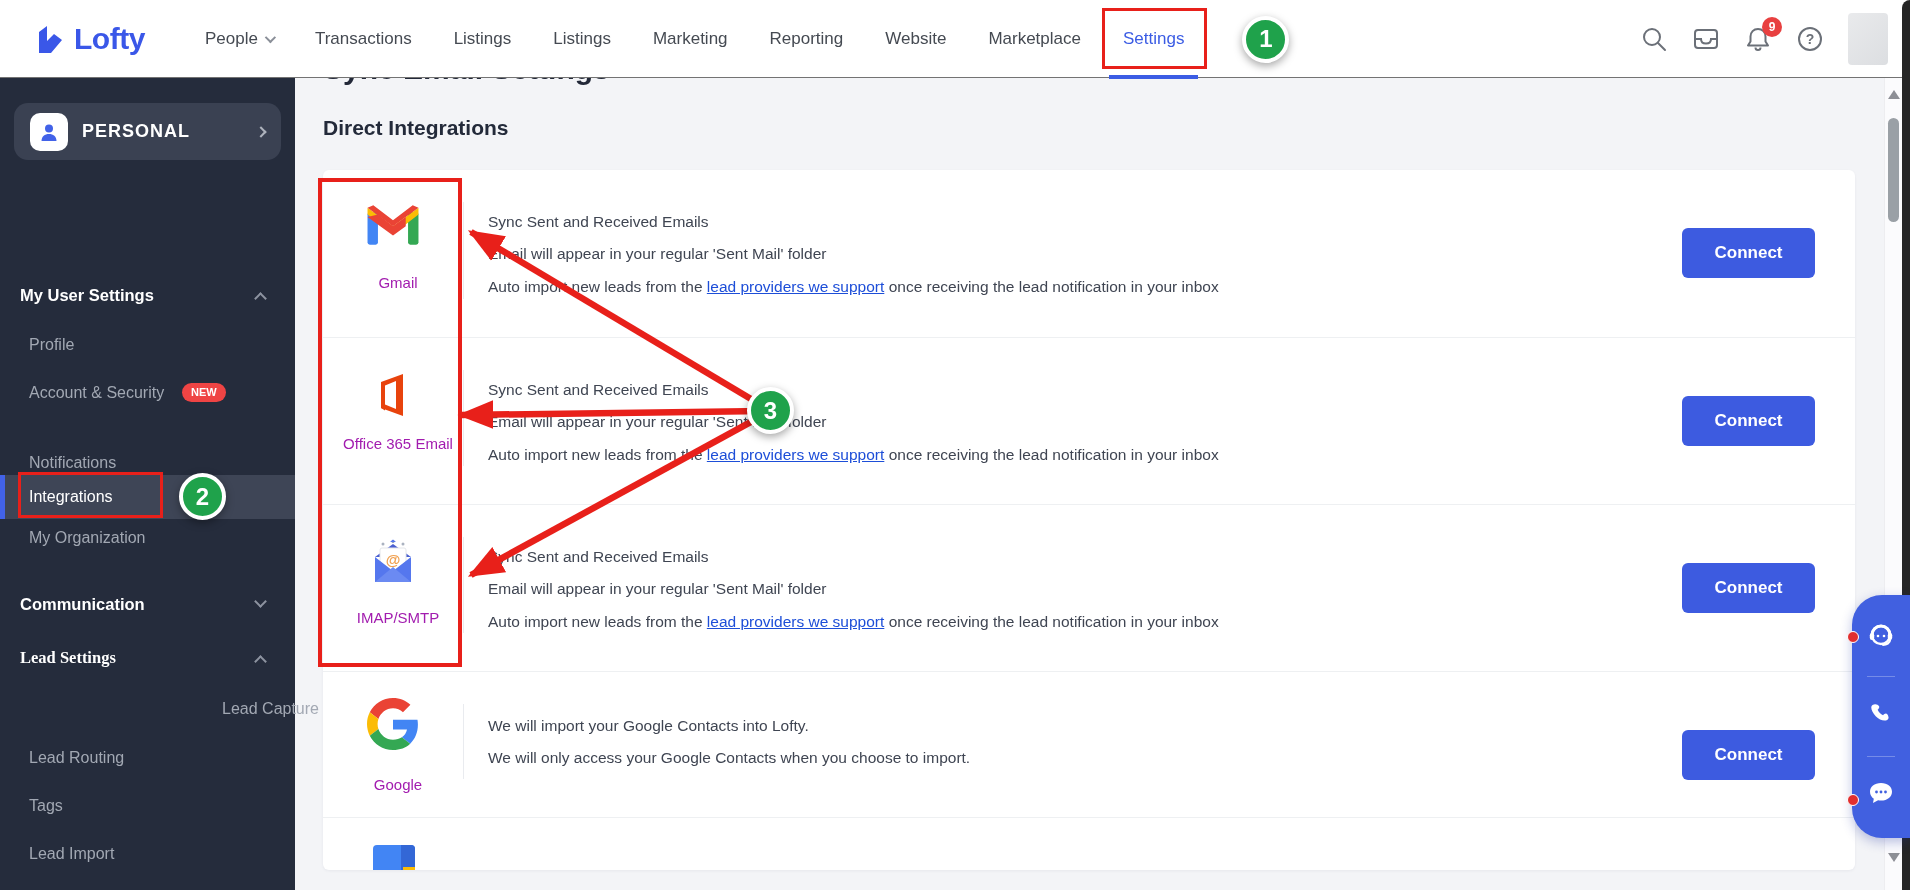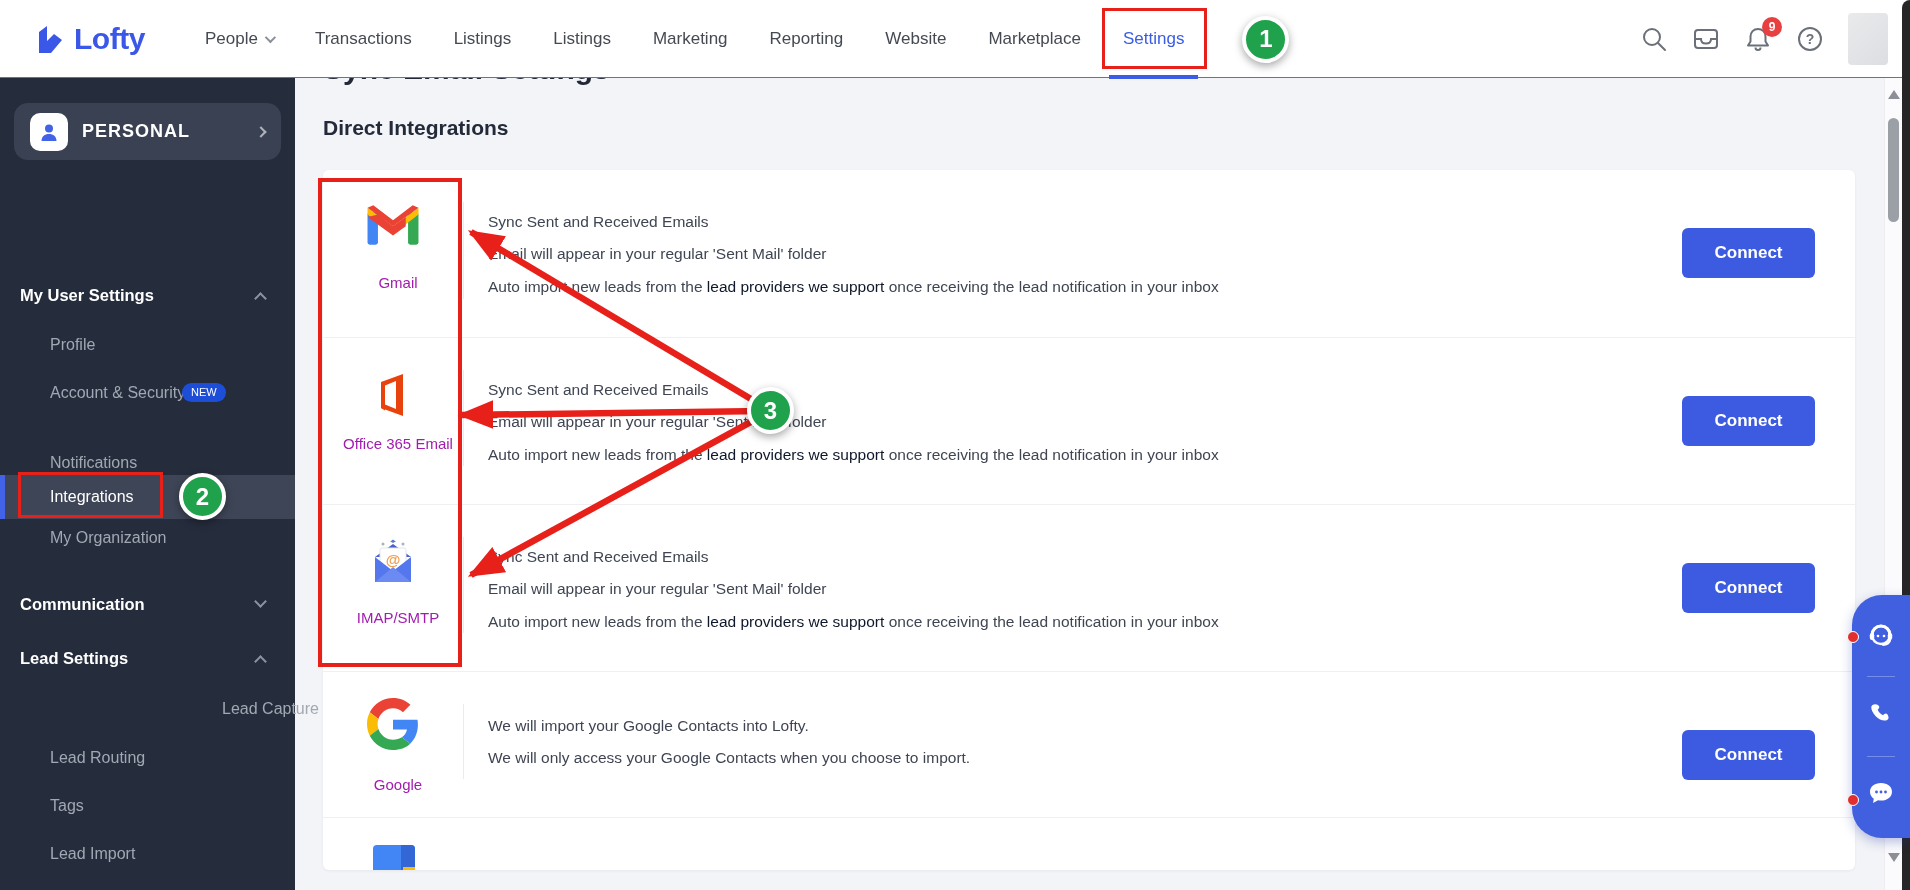--- a/index.html
+++ b/index.html
@@ -21,45 +21,45 @@
   .nav-icon { width:28px; height:28px; position:relative; cursor:pointer; }
   .bell-badge { position:absolute; right:-10px; top:-8px; min-width:20px; height:20px; border-radius:10px; background:#e84040; color:#fff; font-size:12px; font-weight:bold; display:flex; align-items:center; justify-content:center; padding:0 5px; }
   .avatar { width:40px; height:52px; border-radius:4px; background:linear-gradient(135deg,#e9eaec 0%,#dcdee1 100%); }
 
   
   .sidebar { position:absolute; left:0; top:78px; width:295px; height:812px; background:#252c3c; z-index:10; }
   .ws-chip { position:absolute; left:14px; top:25px; width:267px; height:57px; background:#3a4152; border-radius:14px; display:flex; align-items:center; padding:5px 16px; gap:14px; cursor:pointer; }
   .ws-avatar { width:38px; height:38px; background:#fff; border-radius:10px; display:flex; align-items:center; justify-content:center; }
   .ws-label { color:#fff; font-size:18px; font-weight:bold; letter-spacing:1px; flex:1; }
   .ws-arrow { width:8px; height:8px; border-right:2px solid #aeb3bd; border-bottom:2px solid #aeb3bd; transform:rotate(-45deg); }
-  .sb-item { position:absolute; left:0; width:319px; height:26px; line-height:26px; font-size:16px; color:#a2a8b3; padding-left:50px; cursor:pointer; white-space:nowrap; }
+  .sb-item { position:absolute; left:0; width:319px; height:26px; line-height:26px; font-size:16px; color:#a2a8b3; padding-left:29px; cursor:pointer; white-space:nowrap; }
   .sb-head { position:absolute; left:0; width:289px; height:26px; line-height:26px; font-size:16.5px; color:#fff; font-weight:bold; padding-left:20px; cursor:pointer; }
   .sb-chev { position:absolute; right:24px; top:9px; width:9px; height:9px; border-right:2px solid #8d93a0; border-bottom:2px solid #8d93a0; }
   .sb-chev.up { transform:rotate(-135deg); top:12px; }
   .sb-chev.down { transform:rotate(45deg); top:6px; }
   .sel-row { position:absolute; left:0; top:397px; width:295px; height:44px; background:#3e4556; }
   .sel-bar { position:absolute; left:0; top:0; width:5px; height:44px; background:#4262e8; }
-  .new-badge { position:absolute; left:182px; top:3px; background:#1d4ed8; color:#fff; font-size:11px; font-weight:normal; border-radius:10px; padding:3px 9px; line-height:13px; }
+  .new-badge { position:absolute; left:182px; top:3px; background:#ef4444; color:#fff; font-size:11px; font-weight:bold; border-radius:10px; padding:3px 9px; line-height:13px; }
   .sb-redbox { position:absolute; left:18px; top:394px; width:145px; height:46px; border:3px solid #e8201a; z-index:12; }
   .circle2 { position:absolute; left:179px; top:395px; z-index:13; }
 
   
   .content { position:absolute; left:295px; top:78px; width:1615px; height:812px; background:#f3f4f7; overflow:hidden; z-index:5; }
   .clipped-heading { position:absolute; left:28px; top:-26px; font-size:30px; font-weight:bold; color:#222838; }
   .section-title { position:absolute; left:28px; top:38px; font-size:21px; font-weight:bold; color:#232a3a; }
   .card { position:absolute; left:28px; top:92px; width:1532px; height:700px; background:#fff; border-radius:6px; box-shadow:0 1px 3px rgba(30,40,60,.06); overflow:hidden; }
   .irow { position:absolute; left:0; width:1532px; border-bottom:1px solid #eef0f2; }
   .icon-cell { position:absolute; left:0; top:0; width:140px; height:100%; }
   .vdiv { position:absolute; left:140px; top:32px; bottom:38px; width:1px; background:#e9ebef; }
   .icon-wrap { position:absolute; left:50%; top:33px; transform:translateX(-50%); }
   .int-label { position:absolute; left:5px; top:104px; width:140px; text-align:center; font-size:15px; color:#a21caf; line-height:17px; }
   .line { position:absolute; left:165px; font-size:15.5px; color:#3f4552; height:20px; line-height:20px; white-space:nowrap; }
   .l1 { top:42px; } .l2 { top:74px; } .l3 { top:107px; }
   .g1 { top:44px; } .g2 { top:76px; }
-  .lnk { color:#0f172a; cursor:pointer;text-align:center; }
+  .lnk { color:#1d4ed8; text-decoration:underline; cursor:pointer;text-align:center; }
   .connect-btn { position:absolute; right:40px; top:58px; width:133px; height:50px; background:#3d5be0; color:#fff; font-size:17px; font-weight:bold; border:none; border-radius:6px; cursor:pointer; font-family:"Liberation Sans",sans-serif; }
   .partial-icon { position:absolute; left:50px; top:675px; width:42px; height:30px; background:#4285f4; border-radius:4px; }
   .partial-icon:after { content:""; position:absolute; right:0; top:0; width:14px; height:30px; background:#3367d6; border-radius:0 4px 4px 0; }
   .partial-icon:before { content:""; position:absolute; right:0; bottom:-4px; width:12px; height:12px; background:#fbbc05; z-index:2; }
 
   
   .big-redbox { position:absolute; left:23px; top:100px; width:144px; height:489px; border:4px solid #e8201a; z-index:6; }
   .arrows-svg { position:absolute; left:0; top:0; width:1615px; height:812px; z-index:5; pointer-events:none; }
   .circle3 { position:absolute; left:452px; top:309px; z-index:7; }
 
@@ -163,21 +163,21 @@
   <div class="sb-item" style="top:406px; color:#fff; z-index:11;">Integrations</div>
   <div class="sb-redbox"></div>
   <span class="num-badge circle2">2</span>
 
   <div class="sb-item" style="top:447px;">My Organization</div>
 
   <div class="sb-head" style="top:513px;">
     <span>Communication</span><span class="sb-chev down"></span>
   </div>
 
-  <div class="sb-head" style="top:567px;">
+  <div class="sb-head" style="top:567px;font-family:Liberation Serif, serif;">
     <span>Lead Settings</span><span class="sb-chev up"></span>
   </div>
   <div class="sb-item" style="top:618px;text-align:right;">Lead Capture</div>
   <div class="sb-item" style="top:667px;">Lead Routing</div>
   <div class="sb-item" style="top:715px;">Tags</div>
   <div class="sb-item" style="top:763px;">Lead Import</div>
 </div>
 
 <div class="content">
   <div class="clipped-heading">Sync Email Settings</div>

